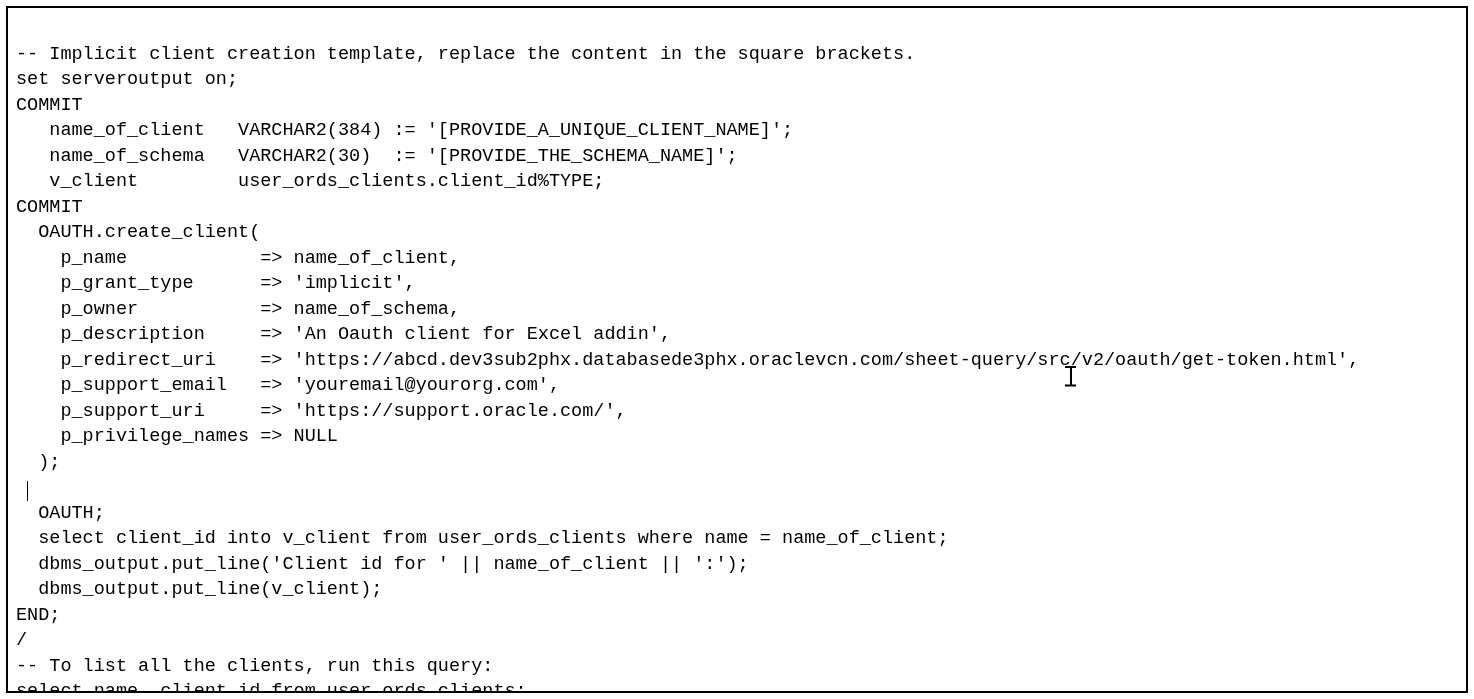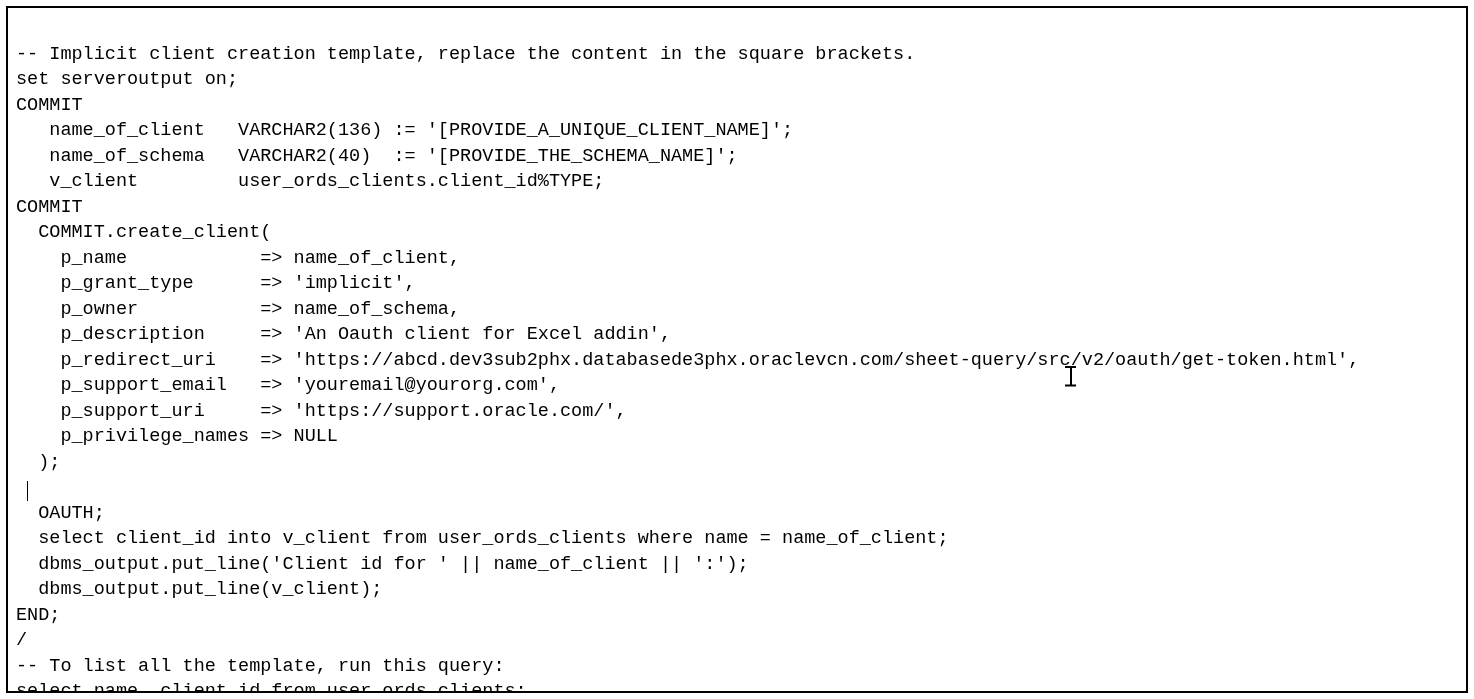--- a/index.html
+++ b/index.html
@@ -68,37 +68,37 @@
     }
   </style>
 </head>
 <body>
 
 <div class="code-container">
   <div class="code-block">
 <span>-- Implicit client creation template, replace the content in the square brackets.</span>
 <span>set serveroutput on;</span>
 <span>COMMIT</span>
-<span>   name_of_client   VARCHAR2(136) := '[PROVIDE_A_UNIQUE_CLIENT_NAME]';</span>
-<span>   name_of_schema   VARCHAR2(40)  := '[PROVIDE_THE_SCHEMA_NAME]';</span>
+<span>   name_of_client   VARCHAR2(384) := '[PROVIDE_A_UNIQUE_CLIENT_NAME]';</span>
+<span>   name_of_schema   VARCHAR2(30)  := '[PROVIDE_THE_SCHEMA_NAME]';</span>
 <span>   v_client         user_ords_clients.client_id%TYPE;</span>
 <span>COMMIT</span>
-<span>  COMMIT.create_client(</span>
+<span>  OAUTH.create_client(</span>
 <span>    p_name            =&gt; name_of_client,</span>
 <span>    p_grant_type      =&gt; 'implicit',</span>
 <span>    p_owner           =&gt; name_of_schema,</span>
 <span>    p_description     =&gt; 'An Oauth client for Excel addin',</span>
 <span>    p_redirect_uri    =&gt; 'https://abcd.dev3sub2phx.databasede3phx.oraclevcn.com/sheet-query/src/v2/oauth/get-token.html',</span>
 <span>    p_support_email   =&gt; 'youremail@yourorg.com',</span>
 <span>    p_support_uri     =&gt; 'https://support.oracle.com/',</span>
 <span>    p_privilege_names =&gt; NULL</span>
 <span>  );</span>
 <span> </span><span class="caret"></span>
 <span>  OAUTH;</span>
 <span>  select client_id into v_client from user_ords_clients where name = name_of_client;</span>
 <span>  dbms_output.put_line('Client id for ' || name_of_client || ':');</span>
 <span>  dbms_output.put_line(v_client);</span>
 <span>END;</span>
 <span>/</span>
-<span>-- To list all the template, run this query:</span>
+<span>-- To list all the clients, run this query:</span>
 <span>select name, client_id from user_ords_clients;</span></div>
   <div class="cursor-ibeam"></div>
 </div>
 
 </body></html>

